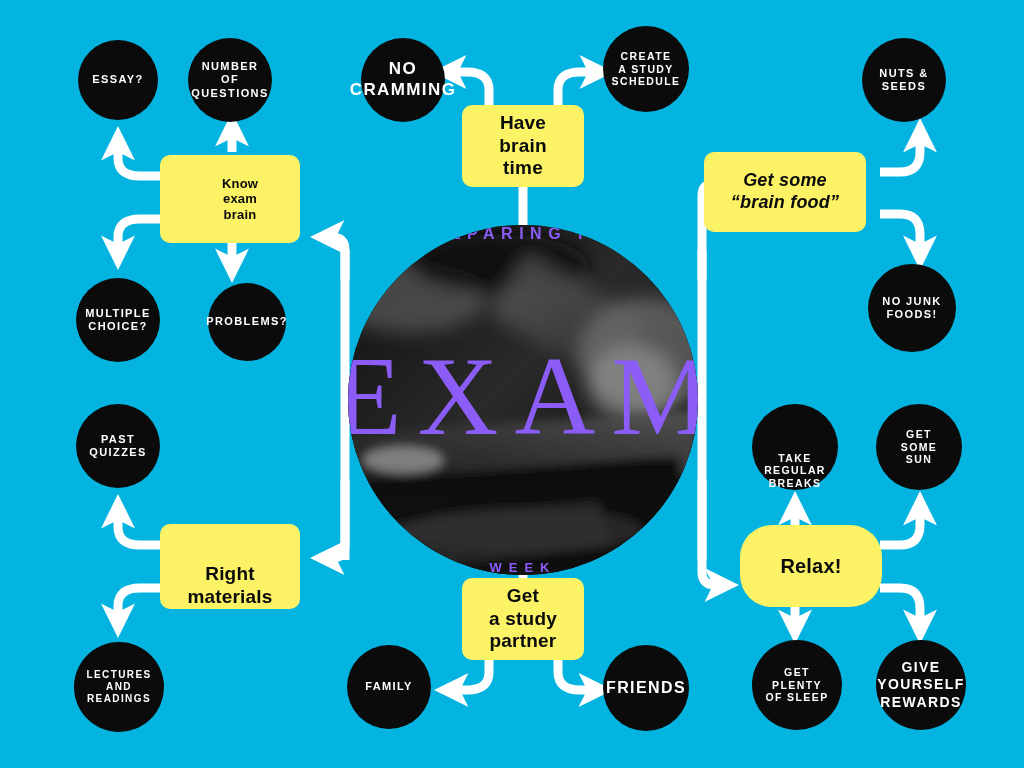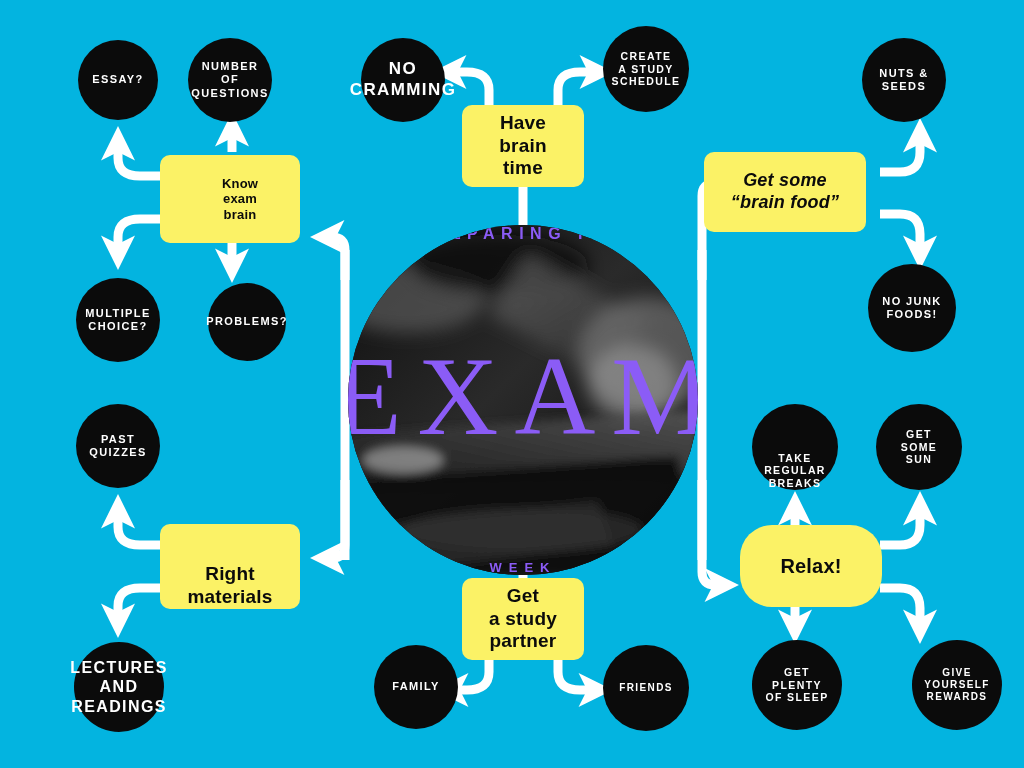--- a/index.html
+++ b/index.html
@@ -248,21 +248,21 @@
   </div>
 </div>
 
 <div class="node bubble" style="left:76px;top:404px;width:84px;height:84px;font-size:11px;">
   <div class="txt">
     <div>PAST</div>
     <div>QUIZZES</div>
   </div>
 </div>
 
-<div class="node bubble" style="left:74px;top:642px;width:90px;height:90px;font-size:16px;">
+<div class="node bubble" style="left:74px;top:642px;width:90px;height:90px;font-size:10px;">
   <div class="txt">
     <div>LECTURES</div>
     <div>AND</div>
     <div>READINGS</div>
   </div>
 </div>
 
 <div class="node bubble" style="left:361px;top:38px;width:84px;height:84px;font-size:17px;">
   <div class="txt">
     <div>NO</div>
@@ -271,27 +271,27 @@
 </div>
 
 <div class="node bubble" style="left:603px;top:26px;width:86px;height:86px;font-size:10.5px;">
   <div class="txt">
     <div>CREATE</div>
     <div>A STUDY</div>
     <div>SCHEDULE</div>
   </div>
 </div>
 
-<div class="node bubble" style="left:374px;top:645px;width:84px;height:84px;font-size:11px;">
+<div class="node bubble" style="left:347px;top:645px;width:84px;height:84px;font-size:11px;">
   <div class="txt">
     <div>FAMILY</div>
   </div>
 </div>
 
-<div class="node bubble" style="left:603px;top:645px;width:86px;height:86px;font-size:10px;">
+<div class="node bubble" style="left:603px;top:645px;width:86px;height:86px;font-size:16px;">
   <div class="txt">
     <div>FRIENDS</div>
   </div>
 </div>
 
 <div class="node bubble" style="left:862px;top:38px;width:84px;height:84px;font-size:11px;">
   <div class="txt">
     <div>NUTS &amp;</div>
     <div>SEEDS</div>
   </div>
@@ -321,19 +321,19 @@
 </div>
 
 <div class="node bubble" style="left:752px;top:640px;width:90px;height:90px;font-size:10.5px;">
   <div class="txt">
     <div>GET</div>
     <div>PLENTY</div>
     <div>OF SLEEP</div>
   </div>
 </div>
 
-<div class="node bubble" style="left:912px;top:640px;width:90px;height:90px;font-size:10px;">
+<div class="node bubble" style="left:876px;top:640px;width:90px;height:90px;font-size:14px;">
   <div class="txt">
     <div>GIVE</div>
     <div>YOURSELF</div>
     <div>REWARDS</div>
   </div>
 </div>
 
 </body></html>

